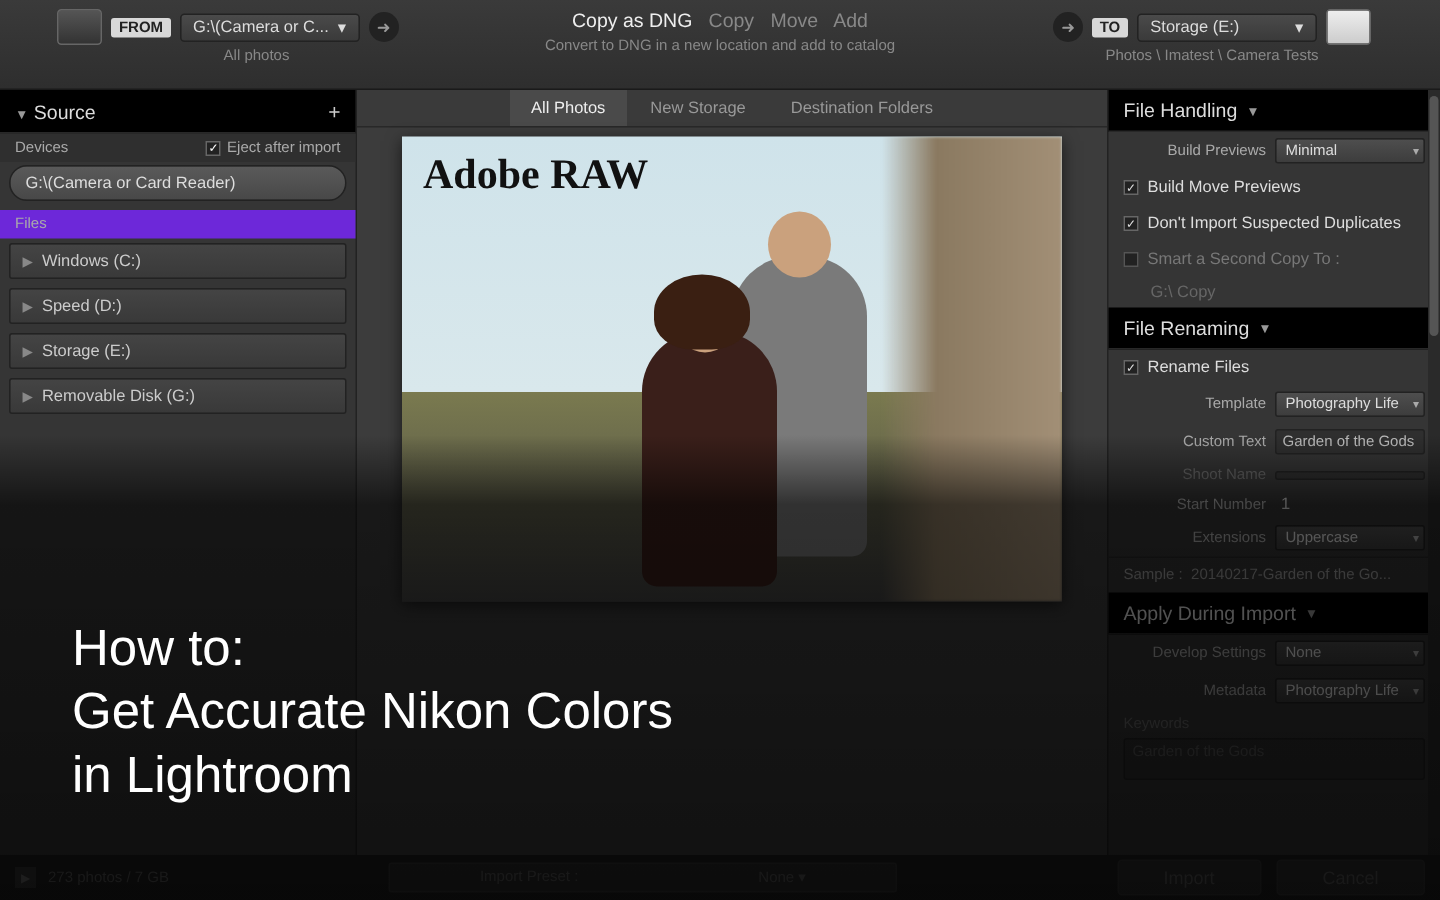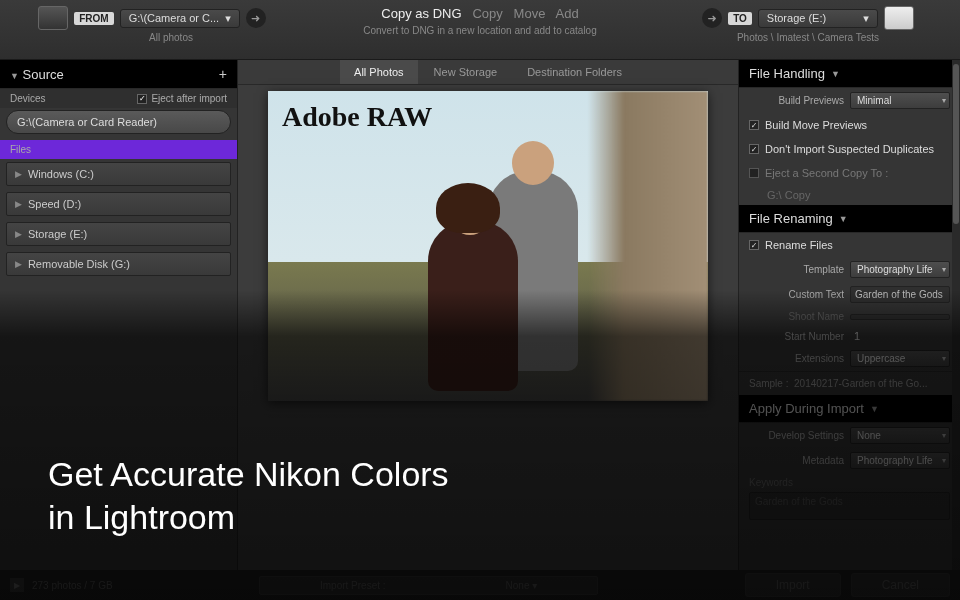--- a/index.html
+++ b/index.html
@@ -188,21 +188,21 @@
     <div class="chk-row">
         <span class="box on" style="width:10px;height:10px;background:#222;border:1px solid #666;display:inline-flex;align-items:center;justify-content:center;font-size:8px;">✓</span>
         <span>Build Move Previews</span>
       </div>
     <div class="chk-row">
         <span style="width:10px;height:10px;background:#222;border:1px solid #666;display:inline-flex;align-items:center;justify-content:center;font-size:8px;">✓</span>
         <span>Don't Import Suspected Duplicates</span>
       </div>
     <div class="chk-row dim">
         <span style="width:10px;height:10px;background:#222;border:1px solid #555;"></span>
-        <span>Eject a Second Copy To :</span>
+        <span>Smart a Second Copy To :</span>
       </div>
     <div class="form-row" style="justify-content:flex-start;padding-left:28px;color:#666;">G:\ Copy</div>
 
     <div class="panel-hd right">
       <span>File Renaming</span>
       <span class="tri">▼</span>
     </div>
     <div class="chk-row">
         <span style="width:10px;height:10px;background:#222;border:1px solid #666;display:inline-flex;align-items:center;justify-content:center;font-size:8px;">✓</span>
         <span>Rename Files</span>
@@ -263,15 +263,16 @@
       <span>Import Preset :</span>
       <span><span>None</span> ▾</span>
     </div>
   </div>
   <div class="big-btn">Import</div>
   <div class="big-btn">Cancel</div>
 </div>
 
 <div class="overlay"></div>
 <div class="title">
+  <div>How to:</div>
   <div>Get Accurate Nikon Colors</div>
   <div>in Lightroom</div>
 </div>
 
 </body></html>

